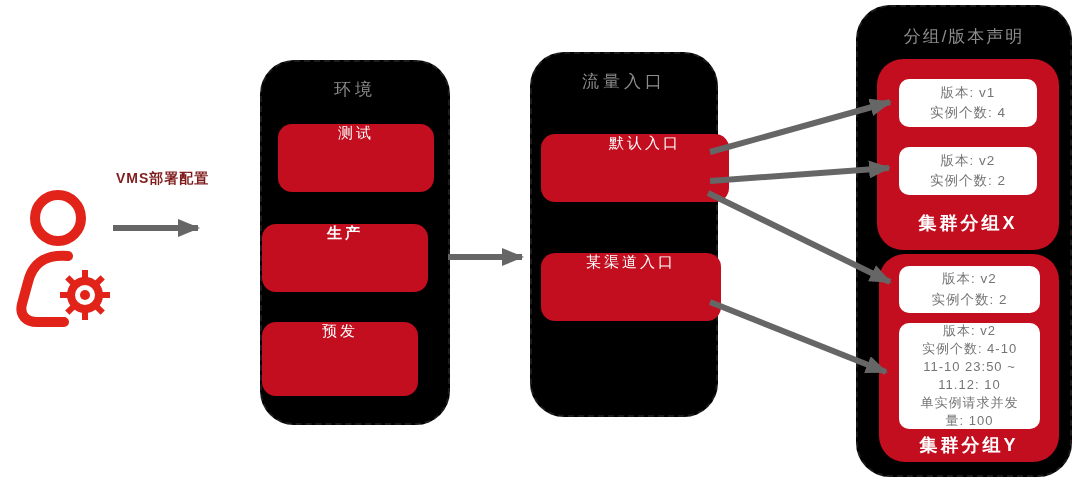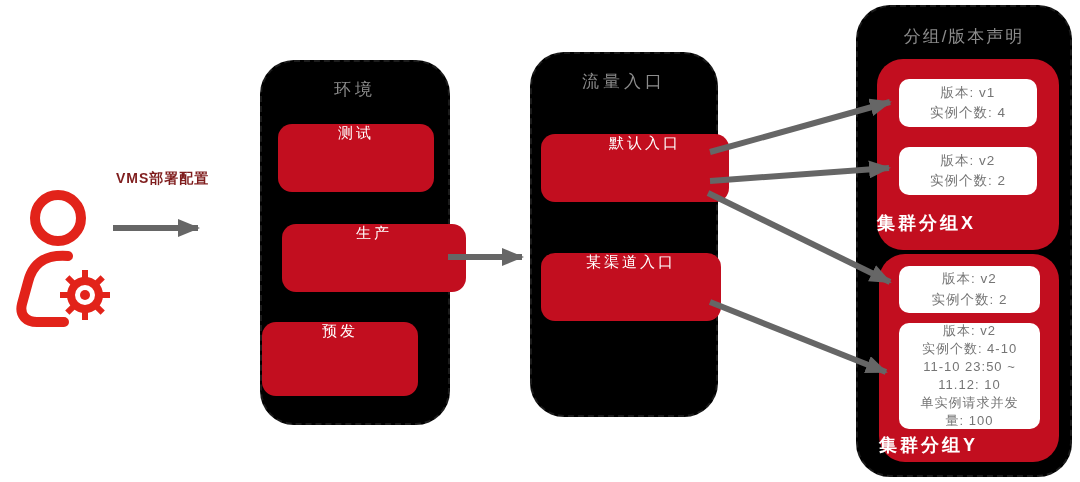--- a/index.html
+++ b/index.html
@@ -24,21 +24,21 @@
   }
   
   .cluster-card { position:absolute; background:#c20e1f; border-radius:26px; }
   .version-box {
     position:absolute; background:#ffffff; border-radius:10px; color:#757575;
     display:flex; flex-direction:column; align-items:center; justify-content:center;
     font-size:13.5px; line-height:1.5; letter-spacing:1px; text-align:center;
   }
   .version-box.small { font-size:13px; line-height:1.38; }
   .cluster-label {
-    position:absolute; left:0; width:100%; color:#ffffff;
+    position:absolute; left:0; width:100%; text-align:center; color:#ffffff;
     font-size:18px; font-weight:bold; letter-spacing:3px;
   }
   .flow-label {
     position:absolute; color:#7f1d1d; font-size:14px; letter-spacing:1px; white-space:nowrap;font-weight:bold;
   }
   .overlay { position:absolute; left:0; top:0; width:1080px; height:482px; pointer-events:none; }
   .actor { position:absolute; left:8px; top:182px; width:104px; height:148px; }
 </style>
 </head>
 <body>
@@ -65,21 +65,21 @@
     </svg>
   </div>
 
   <div class="flow-label" style="left:116px; top:170px;">VMS部署配置</div>
 
   <div class="panel" style="left:260px; top:60px; width:190px; height:365px;">
     <div class="panel-title">环境</div>
     <div class="node-btn" style="left:16px; top:62px; width:156px; height:68px;">
       <span>测试</span>
     </div>
-    <div class="node-btn" style="left:20px; top:162px; width:184px; height:68px;">
+    <div class="node-btn" style="left:0; top:162px; width:166px; height:68px;font-weight:bold;">
       <span>生产</span>
     </div>
     <div class="node-btn" style="left:0; top:260px; width:156px; height:74px;">
       <span>预发</span>
     </div>
   </div>
 
   <div class="panel" style="left:530px; top:52px; width:188px; height:365px;">
     <div class="panel-title">流量入口</div>
     <div class="node-btn" style="left:9px; top:80px; width:168px; height:68px;padding-left:20px;">

